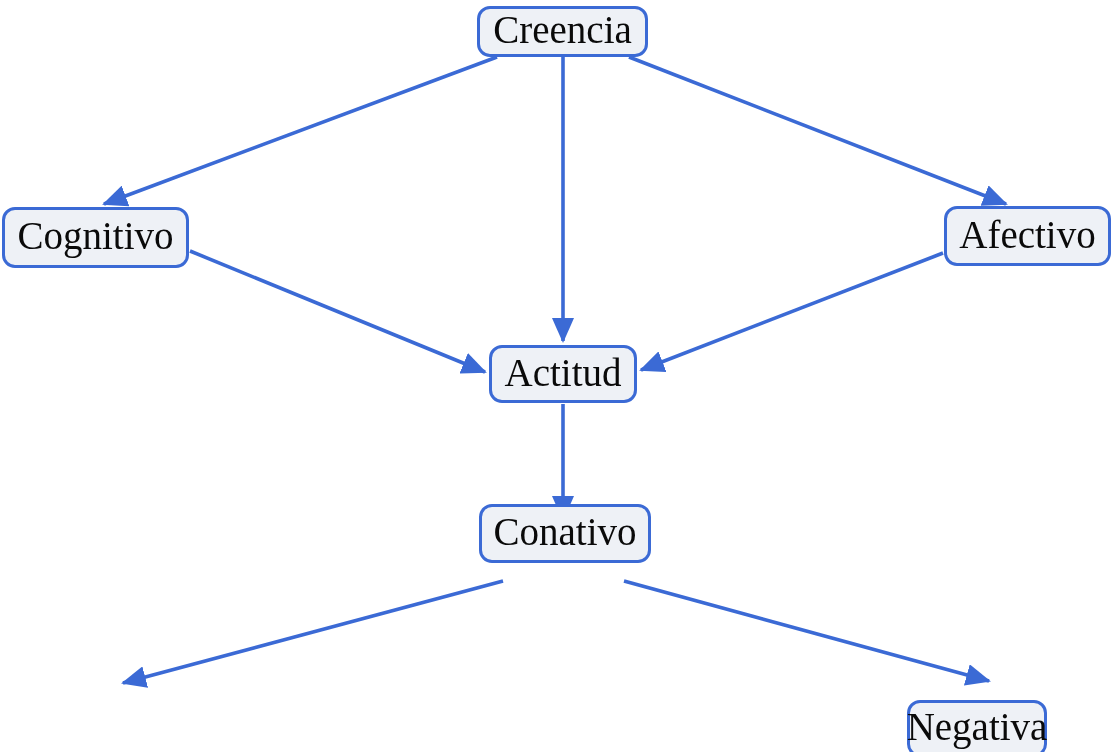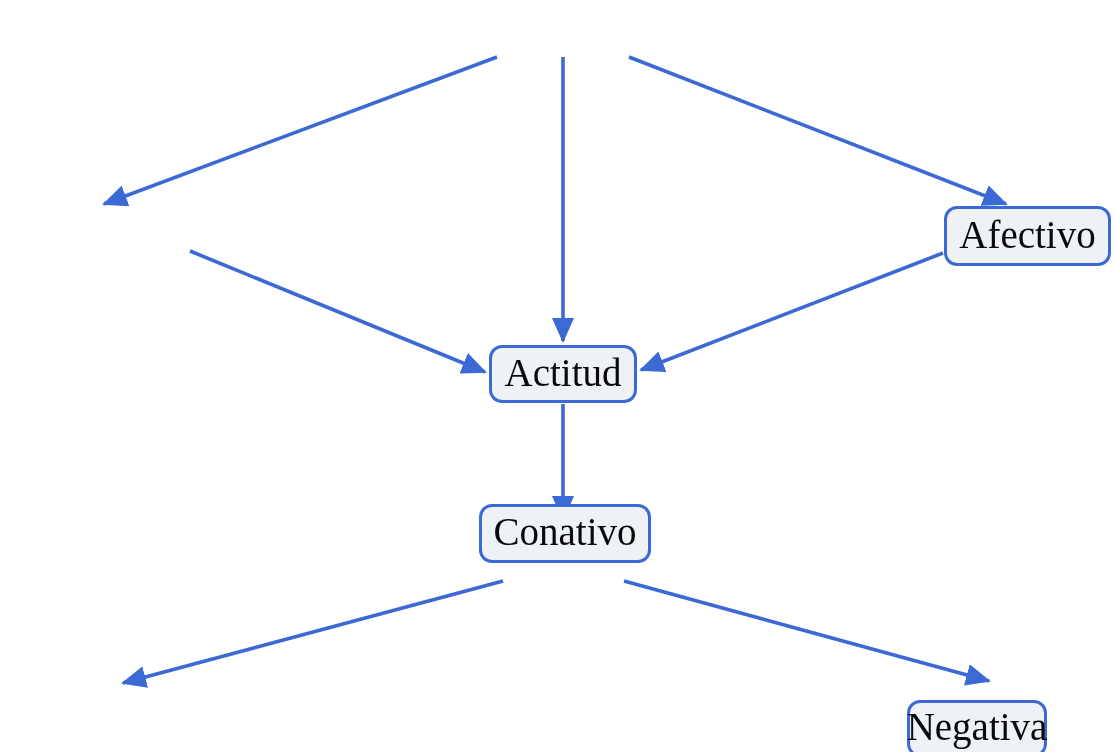--- a/index.html
+++ b/index.html
@@ -72,21 +72,27 @@
     <path class="edge" d="M497,57 L104,204" marker-end="url(#arrowhead)"></path>
     <path class="edge" d="M563,57 L563,341" marker-end="url(#arrowhead)"></path>
     <path class="edge" d="M629,57 L1006,204" marker-end="url(#arrowhead)"></path>
     <path class="edge" d="M190,251 L485,372" marker-end="url(#arrowhead)"></path>
     <path class="edge" d="M943,253 L641,370" marker-end="url(#arrowhead)"></path>
     <path class="edge" d="M563,404 L563,519" marker-end="url(#arrowhead)"></path>
     <path class="edge" d="M503,581 L123,683" marker-end="url(#arrowhead)"></path>
     <path class="edge" d="M624,581 L989,681" marker-end="url(#arrowhead)"></path>
   </svg>
 
+  <div class="node" id="node-creencia">
+    <span>Creencia</span>
+  </div>
 
+  <div class="node" id="node-cognitivo">
+    <span>Cognitivo</span>
+  </div>
 
   <div class="node" id="node-actitud">
     <span>Actitud</span>
   </div>
 
   <div class="node" id="node-afectivo">
     <span>Afectivo</span>
   </div>
 
   <div class="node" id="node-conativo">

